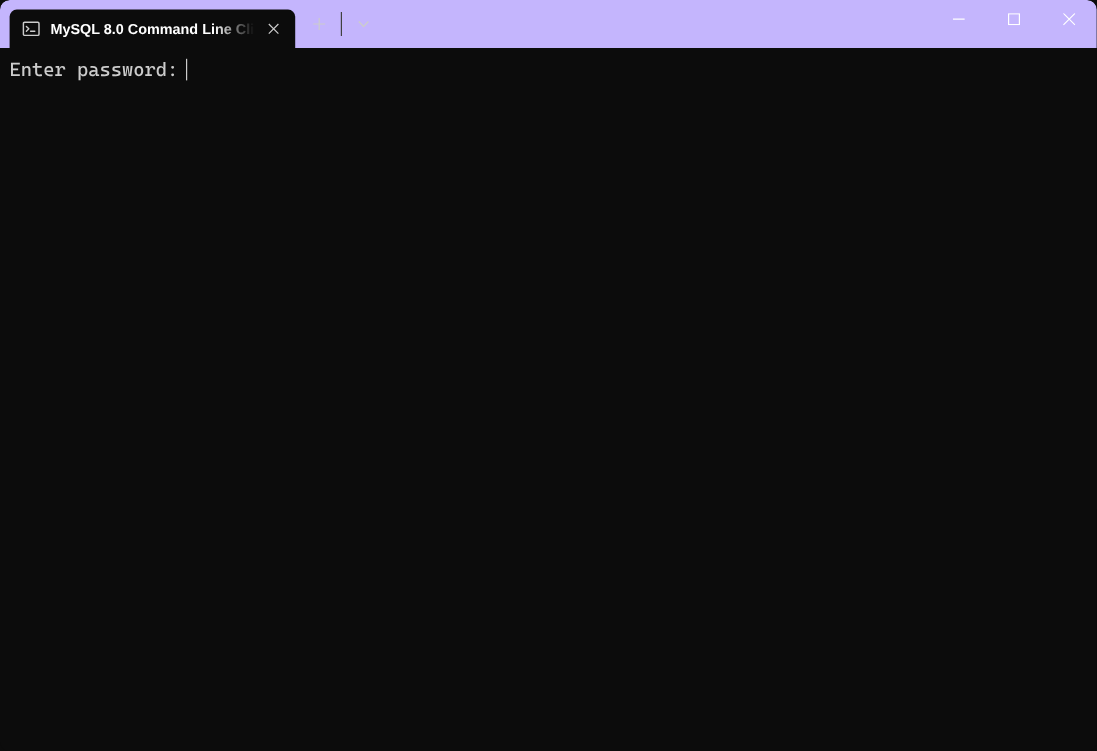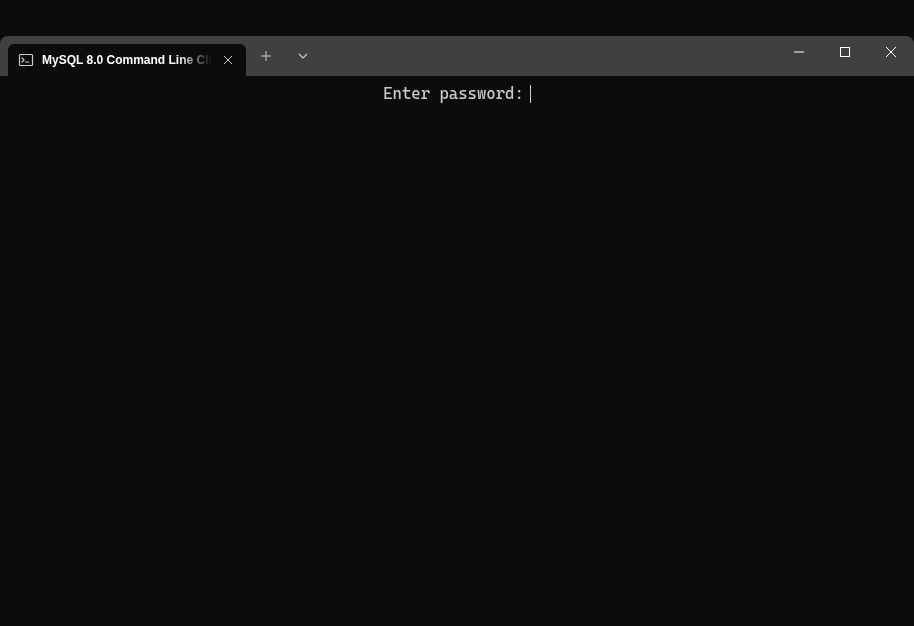--- a/index.html
+++ b/index.html
@@ -10,25 +10,24 @@
     body {
       width: 914px;
       height: 626px;
       background: #0c0c0c;
       font-family: "Segoe UI", sans-serif;
       overflow: hidden;
       border-radius: 8px;
     }
     .titlebar {
       height: 40px;
-      background: #404040;
+      background: #c4b5fd;
       display: flex;
       align-items: stretch;
       border-radius: 8px 8px 0 0;
-      margin-top: 36px;
     }
     .tabs-area {
       display: flex;
       align-items: flex-end;
       padding-left: 8px;
       flex: 0 0 auto;
     }
     .tab {
       height: 32px;
       background: #0c0c0c;
@@ -127,21 +126,20 @@
     .terminal-body {
       padding: 8px 8px;
       font-family: "Cascadia Mono", "Consolas", monospace;
       font-size: 16px;
       color: #cccccc;
       line-height: 1.2;
       height: calc(100% - 40px);
       background: #0c0c0c;
       display: flex;
       align-items: flex-start;
-      justify-content: center;
     }
     .prompt-line {
       display: flex;
       align-items: center;
     }
     .cursor {
       display: inline-block;
       width: 1px;
       height: 18px;
       background: #cccccc;

